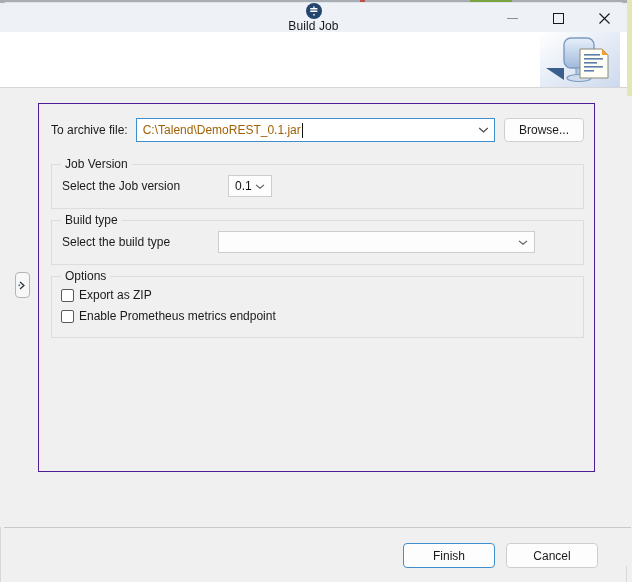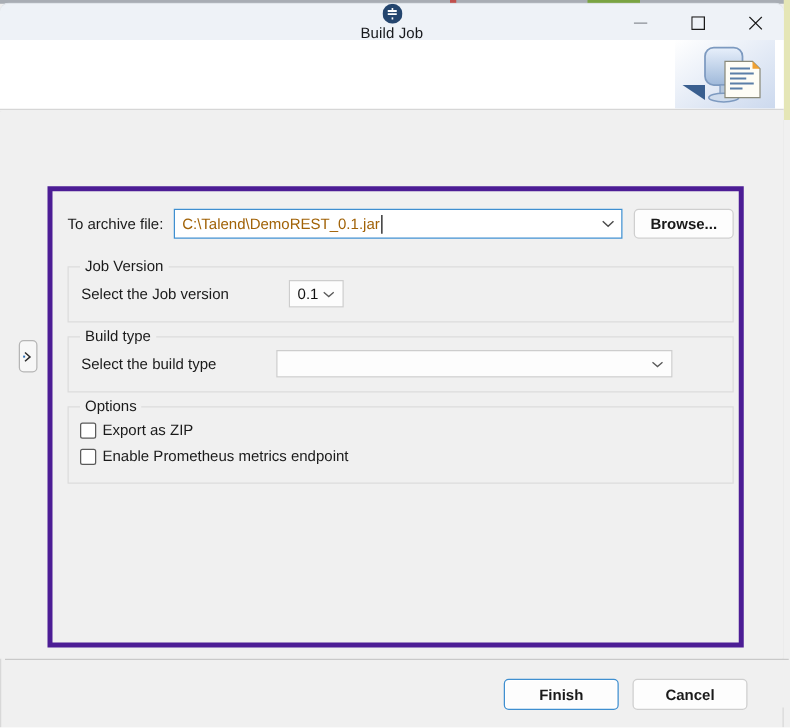--- a/index.html
+++ b/index.html
@@ -138,23 +138,22 @@
     justify-content: center;
   }
 
   .content-panel {
     position: absolute;
     left: 38px;
     top: 14px;
     width: 557px;
     height: 369px;
     background: #f0f0f0;
-    border: 4px solid #4c1d95;
-    box-sizing: border-box;
-    margin-top: 46px;
+    border: 1px solid #4c1d95;
+    box-sizing: border-box;
   }
 
   
   .archive-row {
     position: absolute;
     left: 12px;
     top: 14px;
     width: 533px;
     height: 24px;
     display: flex;
@@ -204,21 +203,20 @@
     border: 1px solid #cfcfcf;
     border-radius: 4px;
     box-sizing: border-box;
     font-family: "Liberation Sans", sans-serif;
     font-size: 12px;
     color: #1a1a1a;
     display: flex;
     align-items: center;
     justify-content: center;
     cursor: default;
-    font-weight: bold;
   }
   .btn-browse {
     margin-left: 9px;
     width: 86px;
   }
 
   
   .group {
     position: absolute;
     left: 12px;

